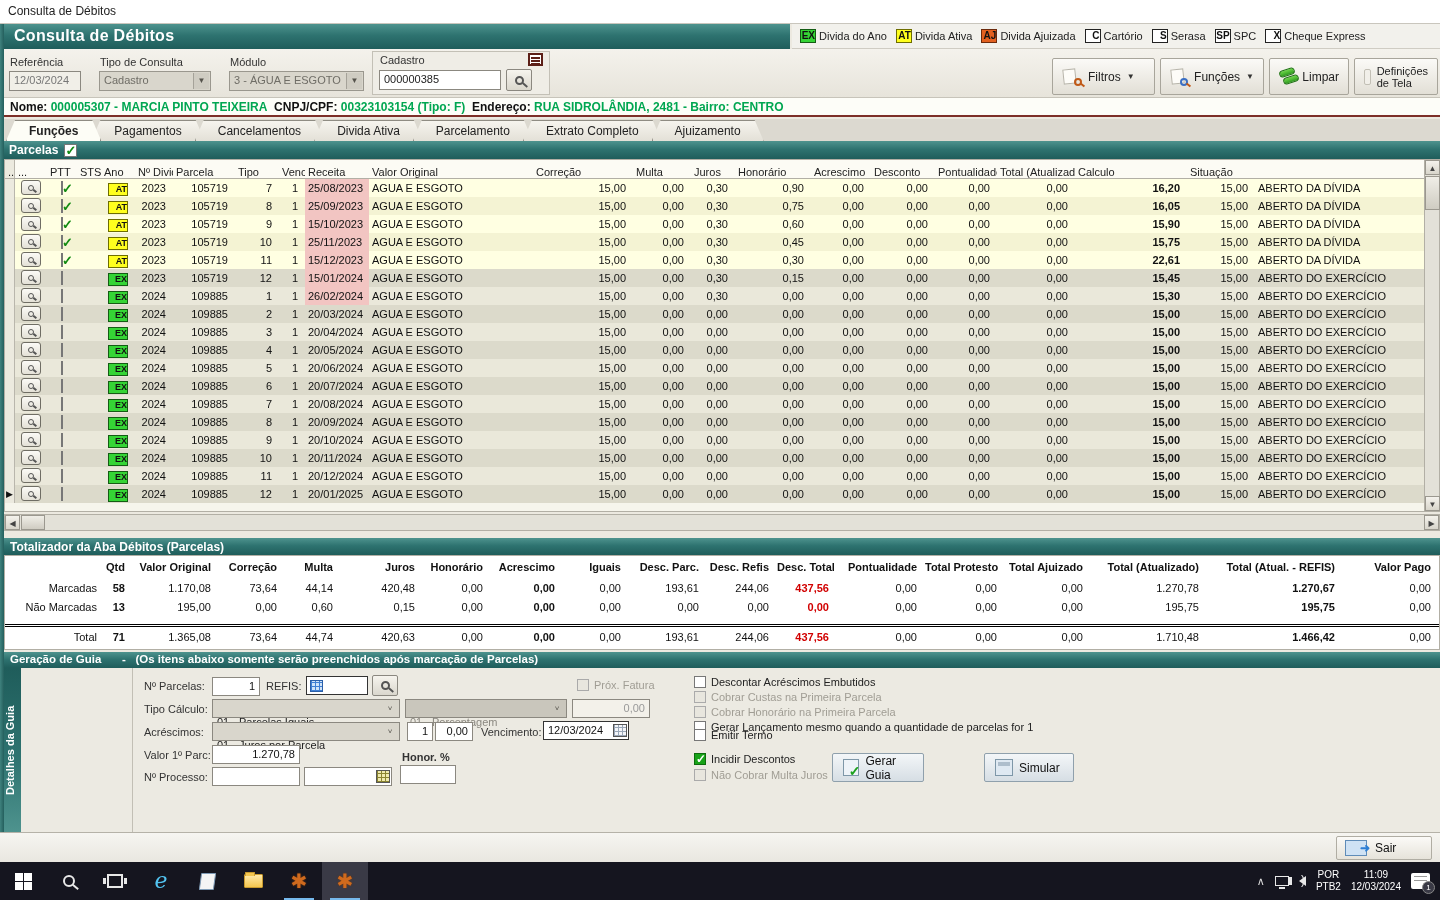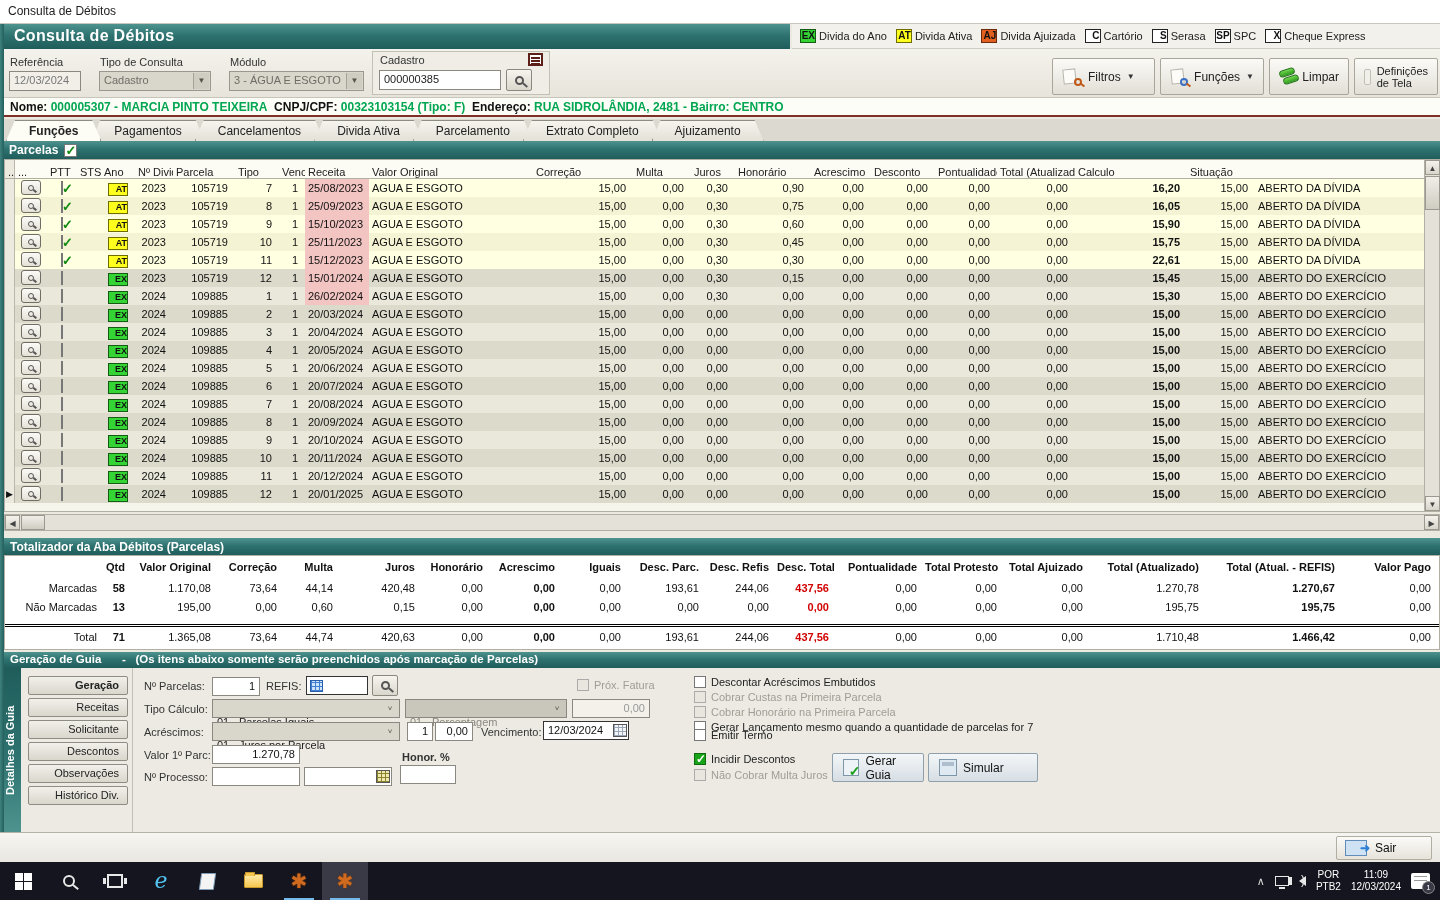--- a/index.html
+++ b/index.html
@@ -927,28 +927,20 @@
       <div class="gc">0,00</div>
       <div class="gc"></div>
     </div>
   </div>
 
 <div class="abs teal guiabar">
   <span class="t1">Geração de Guia</span>
   <span class="t2"><span>-</span>&nbsp;&nbsp;&nbsp;<span>(Os itens abaixo somente serão preenchidos após marcação de Parcelas)</span></span>
 </div>
 <div class="abs guiabody">
-  <div class="navcol" id="guianav">
-      <div class="navbtn active">Geração</div>
-      <div class="navbtn">Receitas</div>
-      <div class="navbtn">Solicitante</div>
-      <div class="navbtn">Descontos</div>
-      <div class="navbtn">Observações</div>
-      <div class="navbtn">Histórico Div.</div>
-    </div>
   <div class="navsep"></div>
 
   <span class="glabel" style="left:140px;top:12px">Nº Parcelas:</span>
   <div class="gfield num" style="left:208px;top:9px;width:48px">1</div>
   <span class="glabel" style="left:262px;top:12px">REFIS:</span>
   <div class="gfield" style="left:302px;top:8px;width:62px;border-color:#333">
       <span class="refis-ico"></span>
     </div>
   <div class="sq-btn" style="left:368px;top:7px;width:26px;height:21px">
       <span class="mini-mag"></span>
@@ -987,40 +979,40 @@
       <div class="chkrow dis" style="left: 690px; top: 23px;">
         <span class="cb dis"></span>
         <span>Cobrar Custas na Primeira Parcela</span>
       </div>
       <div class="chkrow dis" style="left: 690px; top: 38px;">
         <span class="cb dis"></span>
         <span>Cobrar Honorário na Primeira Parcela</span>
       </div>
       <div class="chkrow" style="left: 690px; top: 53px;">
         <span class="cb"></span>
-        <span>Gerar Lançamento mesmo quando a quantidade de parcelas for 7</span>
+        <span>Gerar Lançamento mesmo quando a quantidade de parcelas for 1</span>
       </div>
       <div class="chkrow" style="left: 690px; top: 61px;">
         <span class="cb"></span>
         <span>Emitir Termo</span>
       </div>
       <div class="chkrow" style="left: 690px; top: 85px;">
         <span class="cb green"></span>
         <span>Incidir Descontos</span>
       </div>
       <div class="chkrow dis" style="left: 690px; top: 101px;">
         <span class="cb dis"></span>
         <span>Não Cobrar Multa Juros</span>
       </div>
     </div>
   <div class="actbtn" style="left:828px;top:85px;width:92px">
     <span class="ico-guia"></span>
     <span>Gerar Guia</span>
   </div>
-  <div class="actbtn" style="left:924px;top:85px;width:110px">
+  <div class="actbtn" style="left:980px;top:85px;width:90px">
     <span class="ico-sim"></span>
     <span>Simular</span>
   </div>
 </div>
 <div class="abs sidetab teal"><span>Detalhes da Guia</span></div>
 
 <div class="abs bottombar">
   <div class="sairbtn">
     <span class="ico-sair"></span>
     <span>Sair</span>

